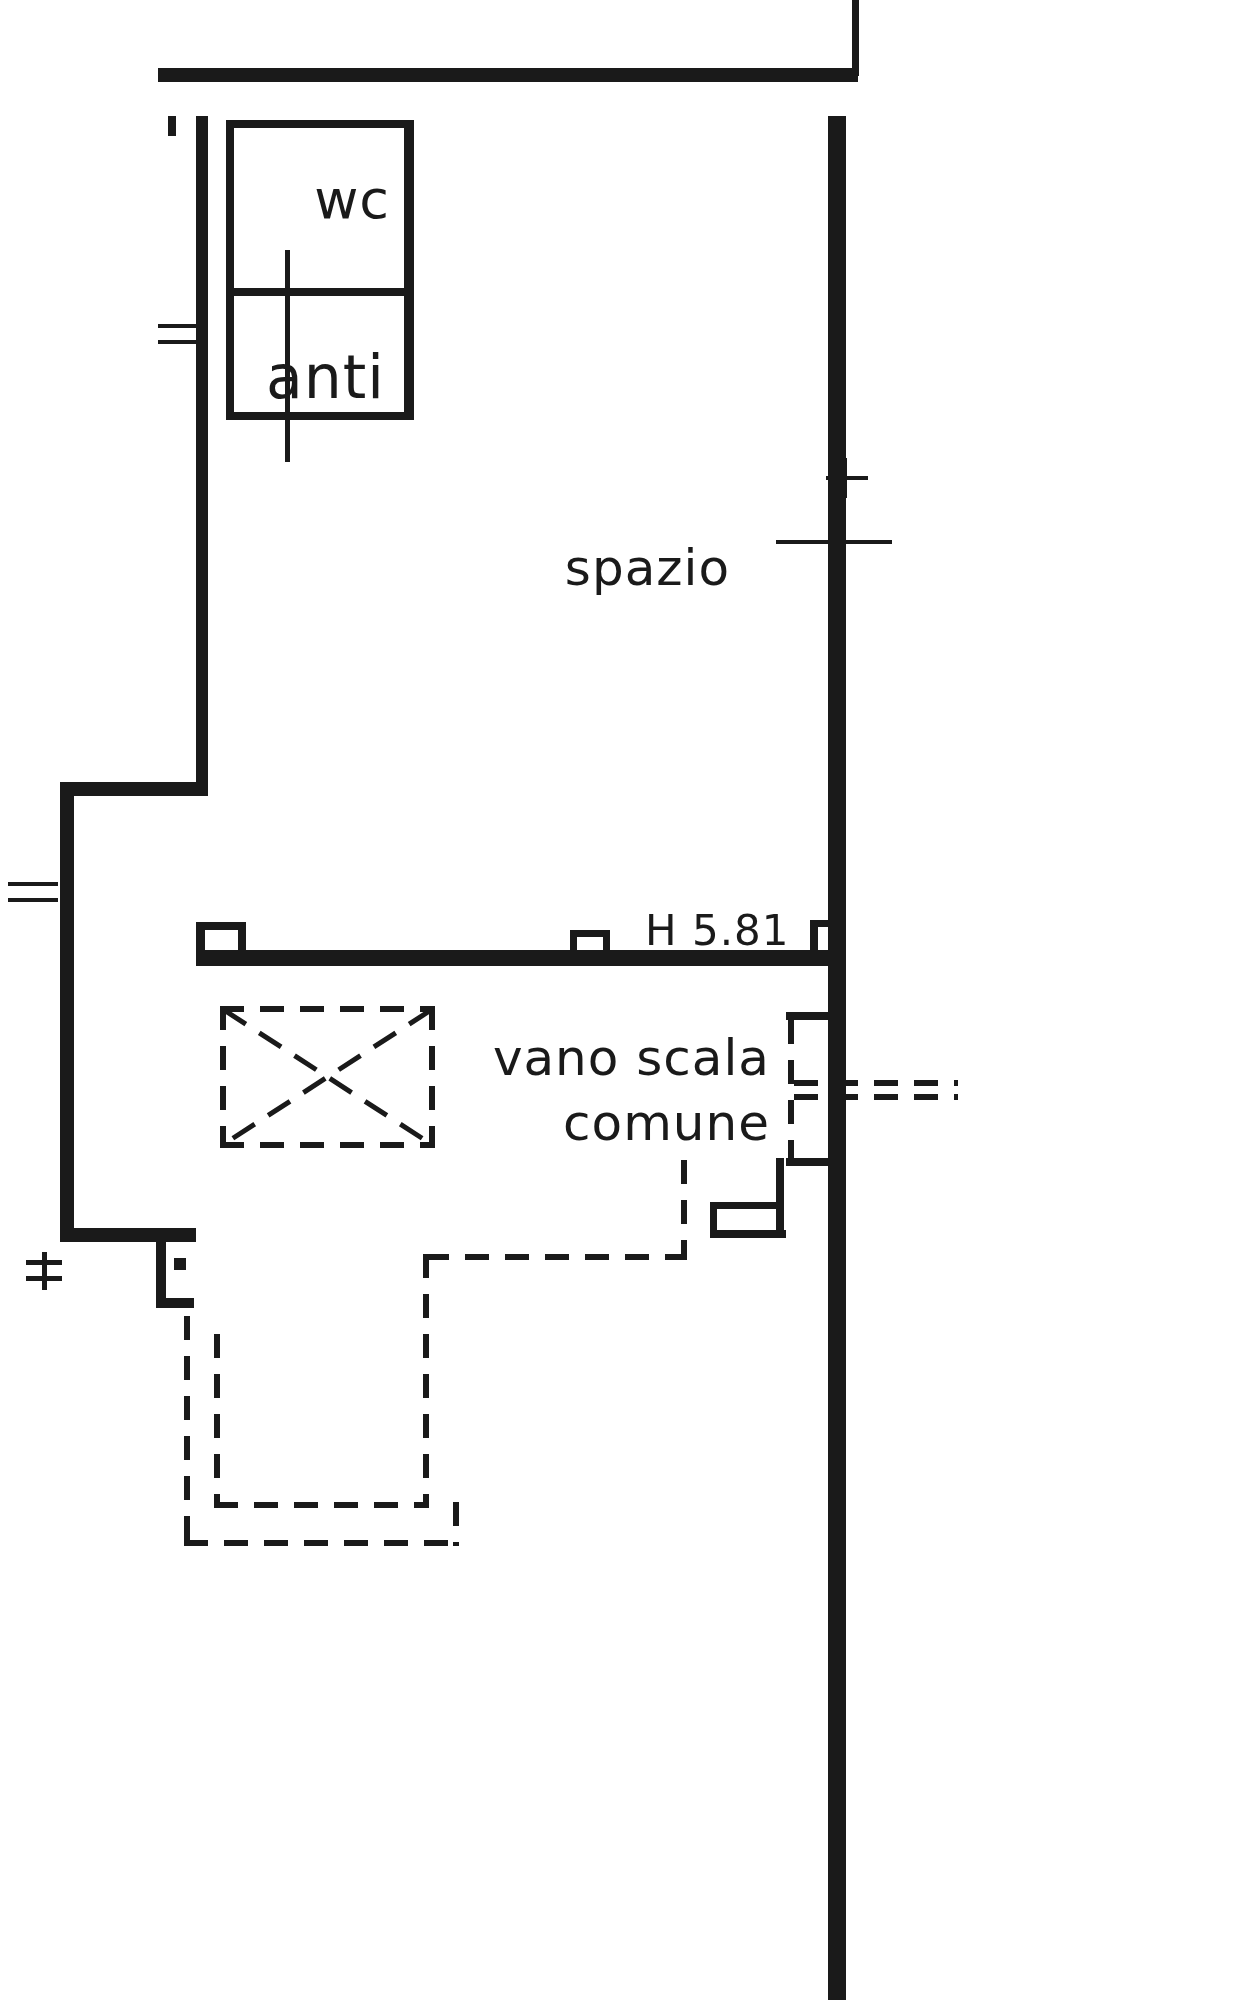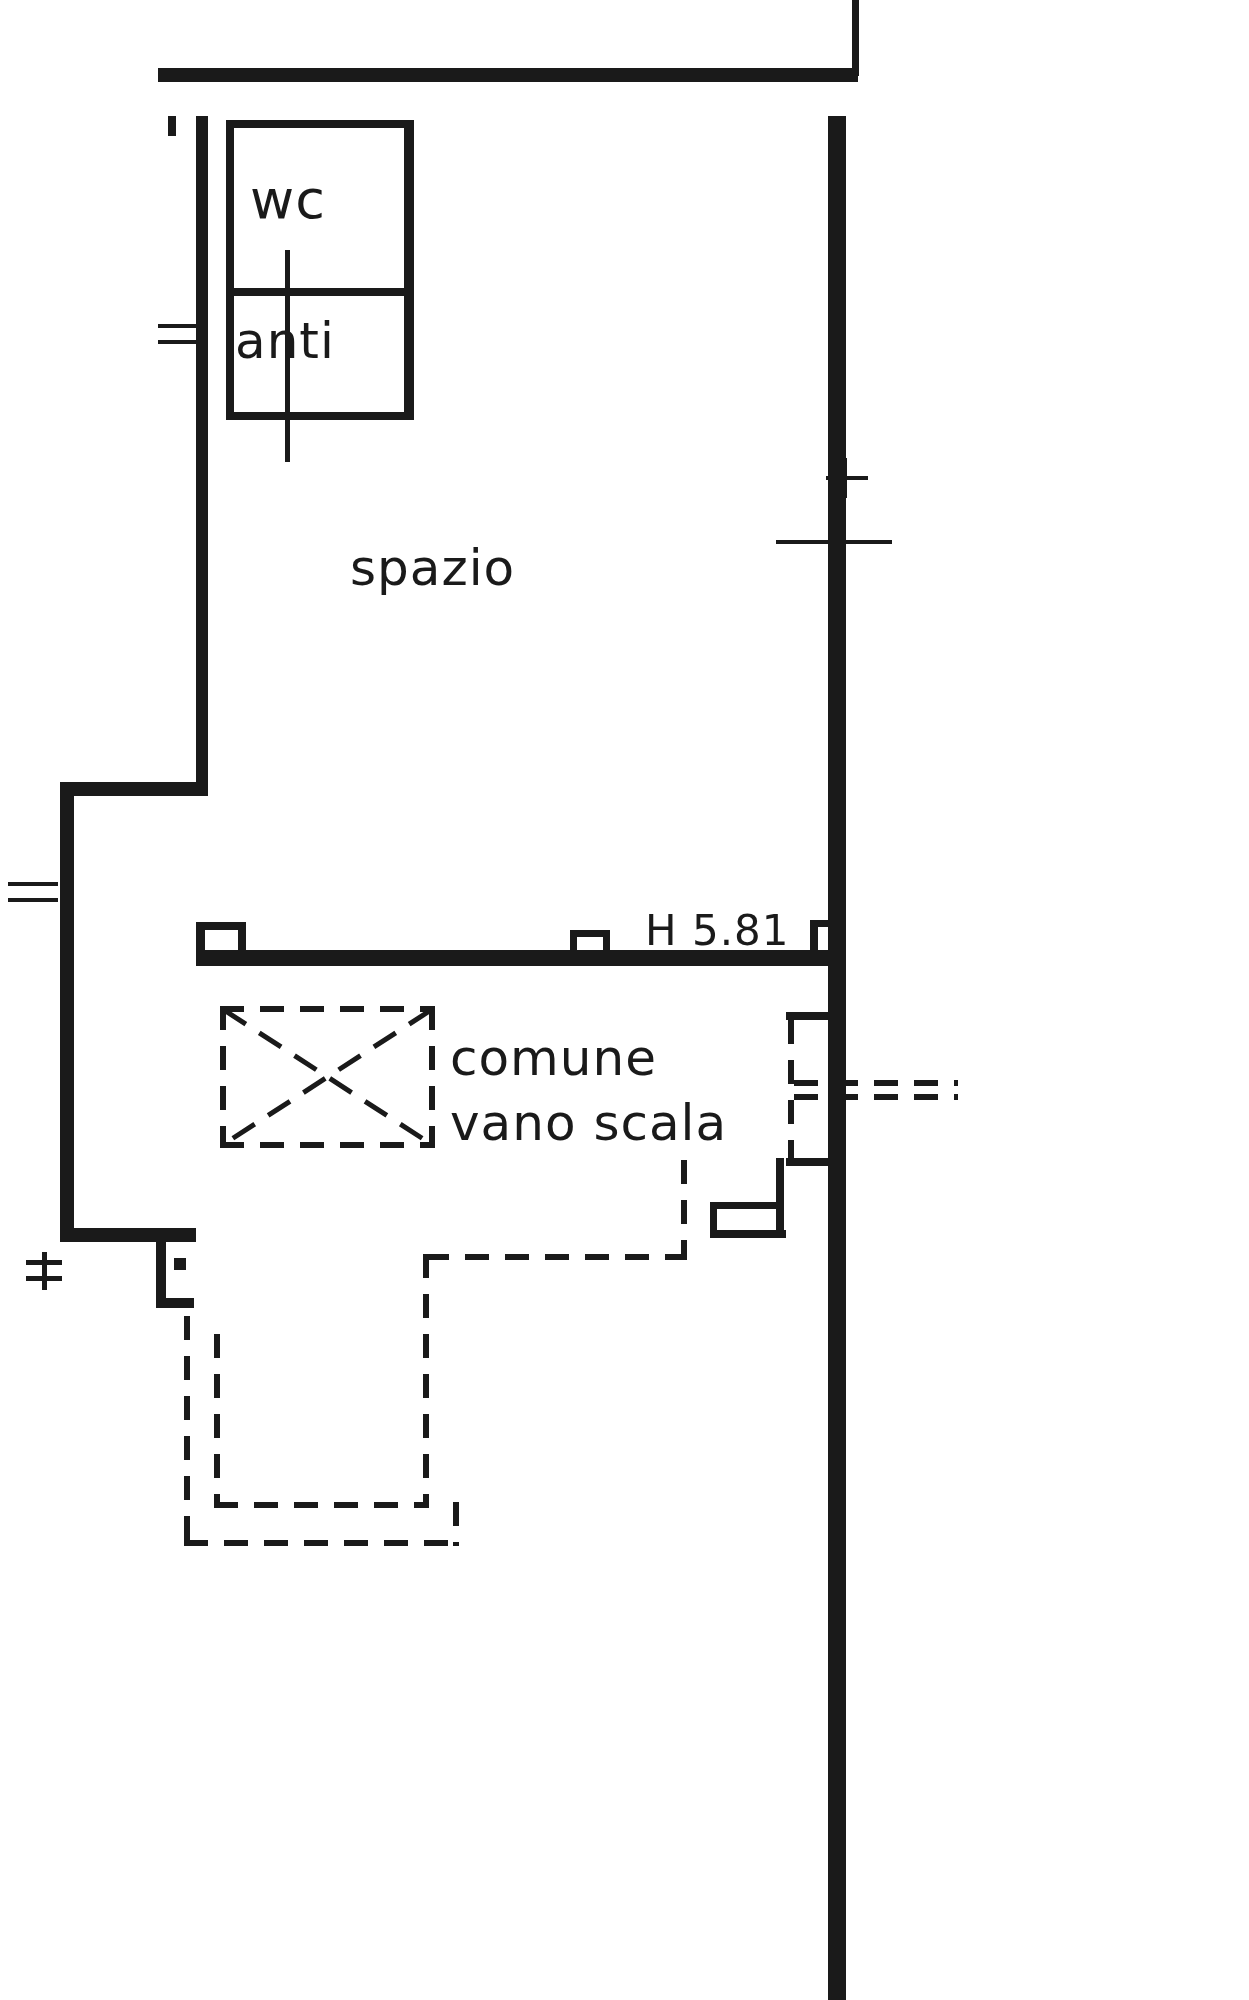--- a/index.html
+++ b/index.html
@@ -10,21 +10,21 @@
     font-family:"DejaVu Sans", sans-serif;
     color:#1a1a1a;
     overflow:hidden;
   }
   .w { position:absolute; background:#1a1a1a; }
   .thin { position:absolute; background:#1a1a1a; }
   .dash-h { position:absolute; height:6px;
     background:repeating-linear-gradient(90deg,#1a1a1a 0 24px, transparent 24px 40px); }
   .dash-v { position:absolute; width:6px;
     background:repeating-linear-gradient(180deg,#1a1a1a 0 24px, transparent 24px 40px); }
-  .label { position:absolute; text-align:left; font-weight:400; letter-spacing:1px; }
+  .label { position:absolute; text-align:right; font-weight:400; letter-spacing:1px; }
   .label .ln { display:block; }
 </style>
 </head>
 <body>
 
 <div class="plan">
 
   <div class="w" style="left:852px;top:0;width:7px;height:76px"></div>
   <div class="w" style="left:158px;top:68px;width:700px;height:14px"></div>
   <div class="w" style="left:828px;top:116px;width:18px;height:1884px"></div>
@@ -91,26 +91,26 @@
   <div class="dash-h" style="left:425px;top:1254px;width:260px"></div>
   <div class="dash-v" style="left:423px;top:1254px;height:254px"></div>
   <div class="dash-h" style="left:214px;top:1502px;width:212px"></div>
   <div class="dash-v" style="left:214px;top:1334px;height:172px"></div>
   <div class="dash-v" style="left:184px;top:1316px;height:230px"></div>
   <div class="dash-h" style="left:184px;top:1540px;width:274px"></div>
   <div class="dash-v" style="left:453px;top:1502px;height:44px"></div>
 
   <div class="label" style="left:250px;top:168px;width:140px;font-size:54px">wc</div>
 
-  <div class="label" style="left:235px;top:312px;width:150px;font-size:50px">anti</div>
+  <div class="label" style="left:235px;top:342px;width:150px;font-size:60px">anti</div>
 
   <div class="label" style="left:350px;top:536px;width:380px;font-size:50px;line-height:1.3">
     <span class="ln">spazio</span>
   </div>
 
   <div class="label" style="left:645px;top:906px;width:160px;font-size:42px;text-align:left">H 5.81</div>
 
   <div class="label" style="left:450px;top:1026px;width:320px;font-size:50px;line-height:1.3">
+    <span class="ln">vano scala</span>
     <span class="ln">comune</span>
-    <span class="ln">vano scala</span>
   </div>
 
 </div>
 
 </body></html>

